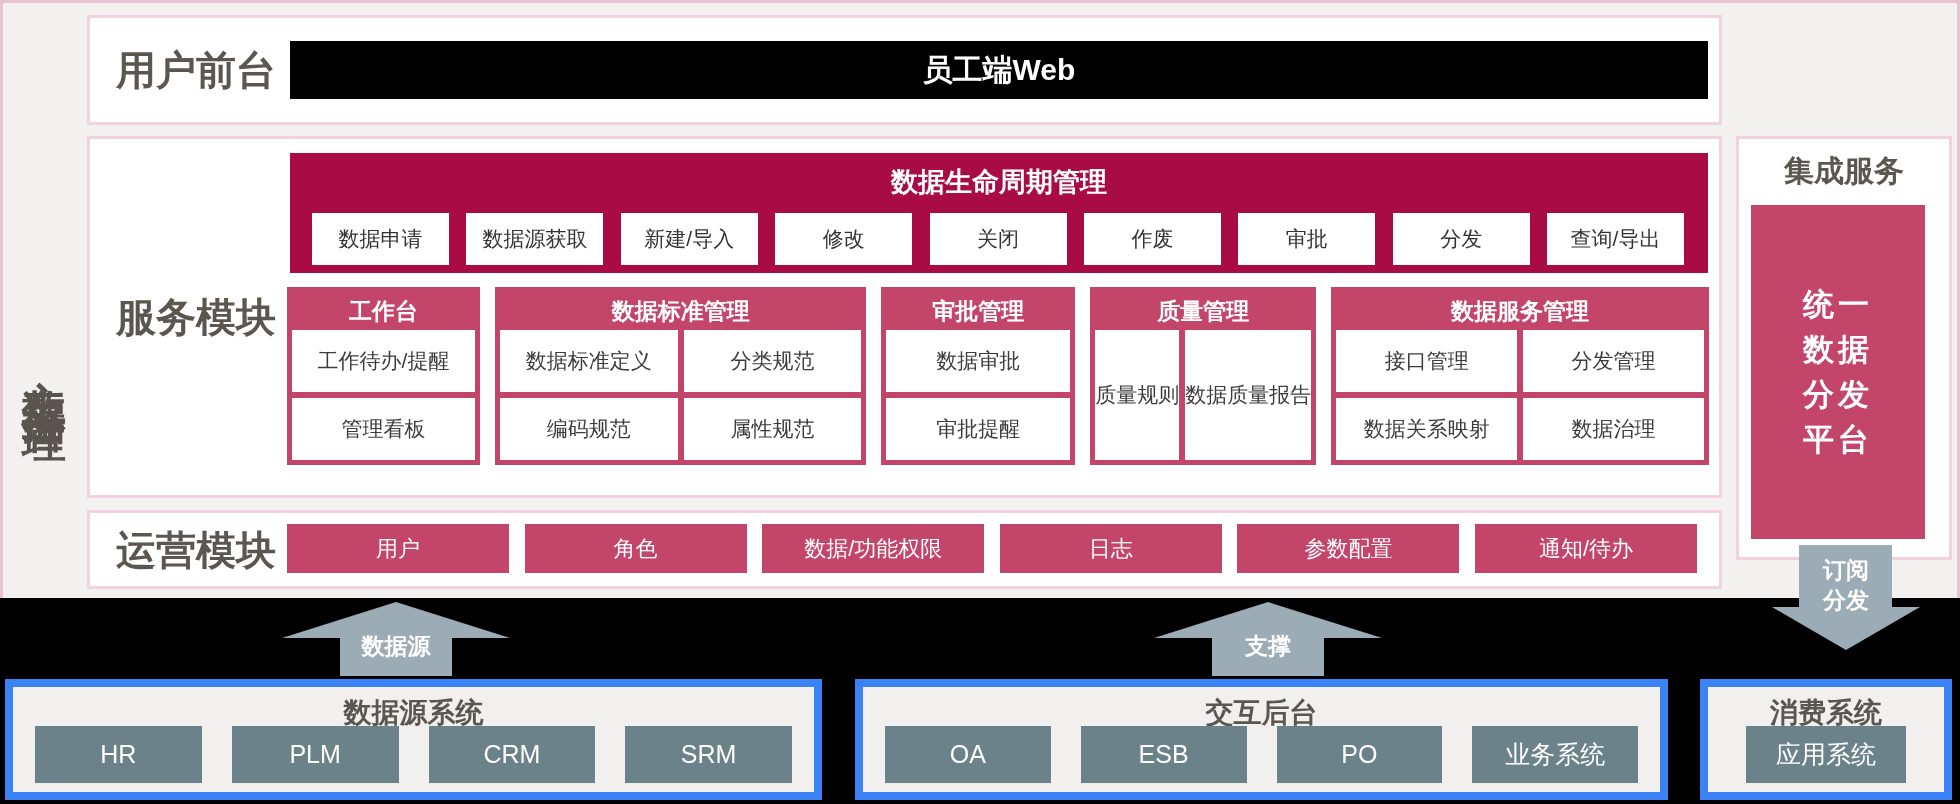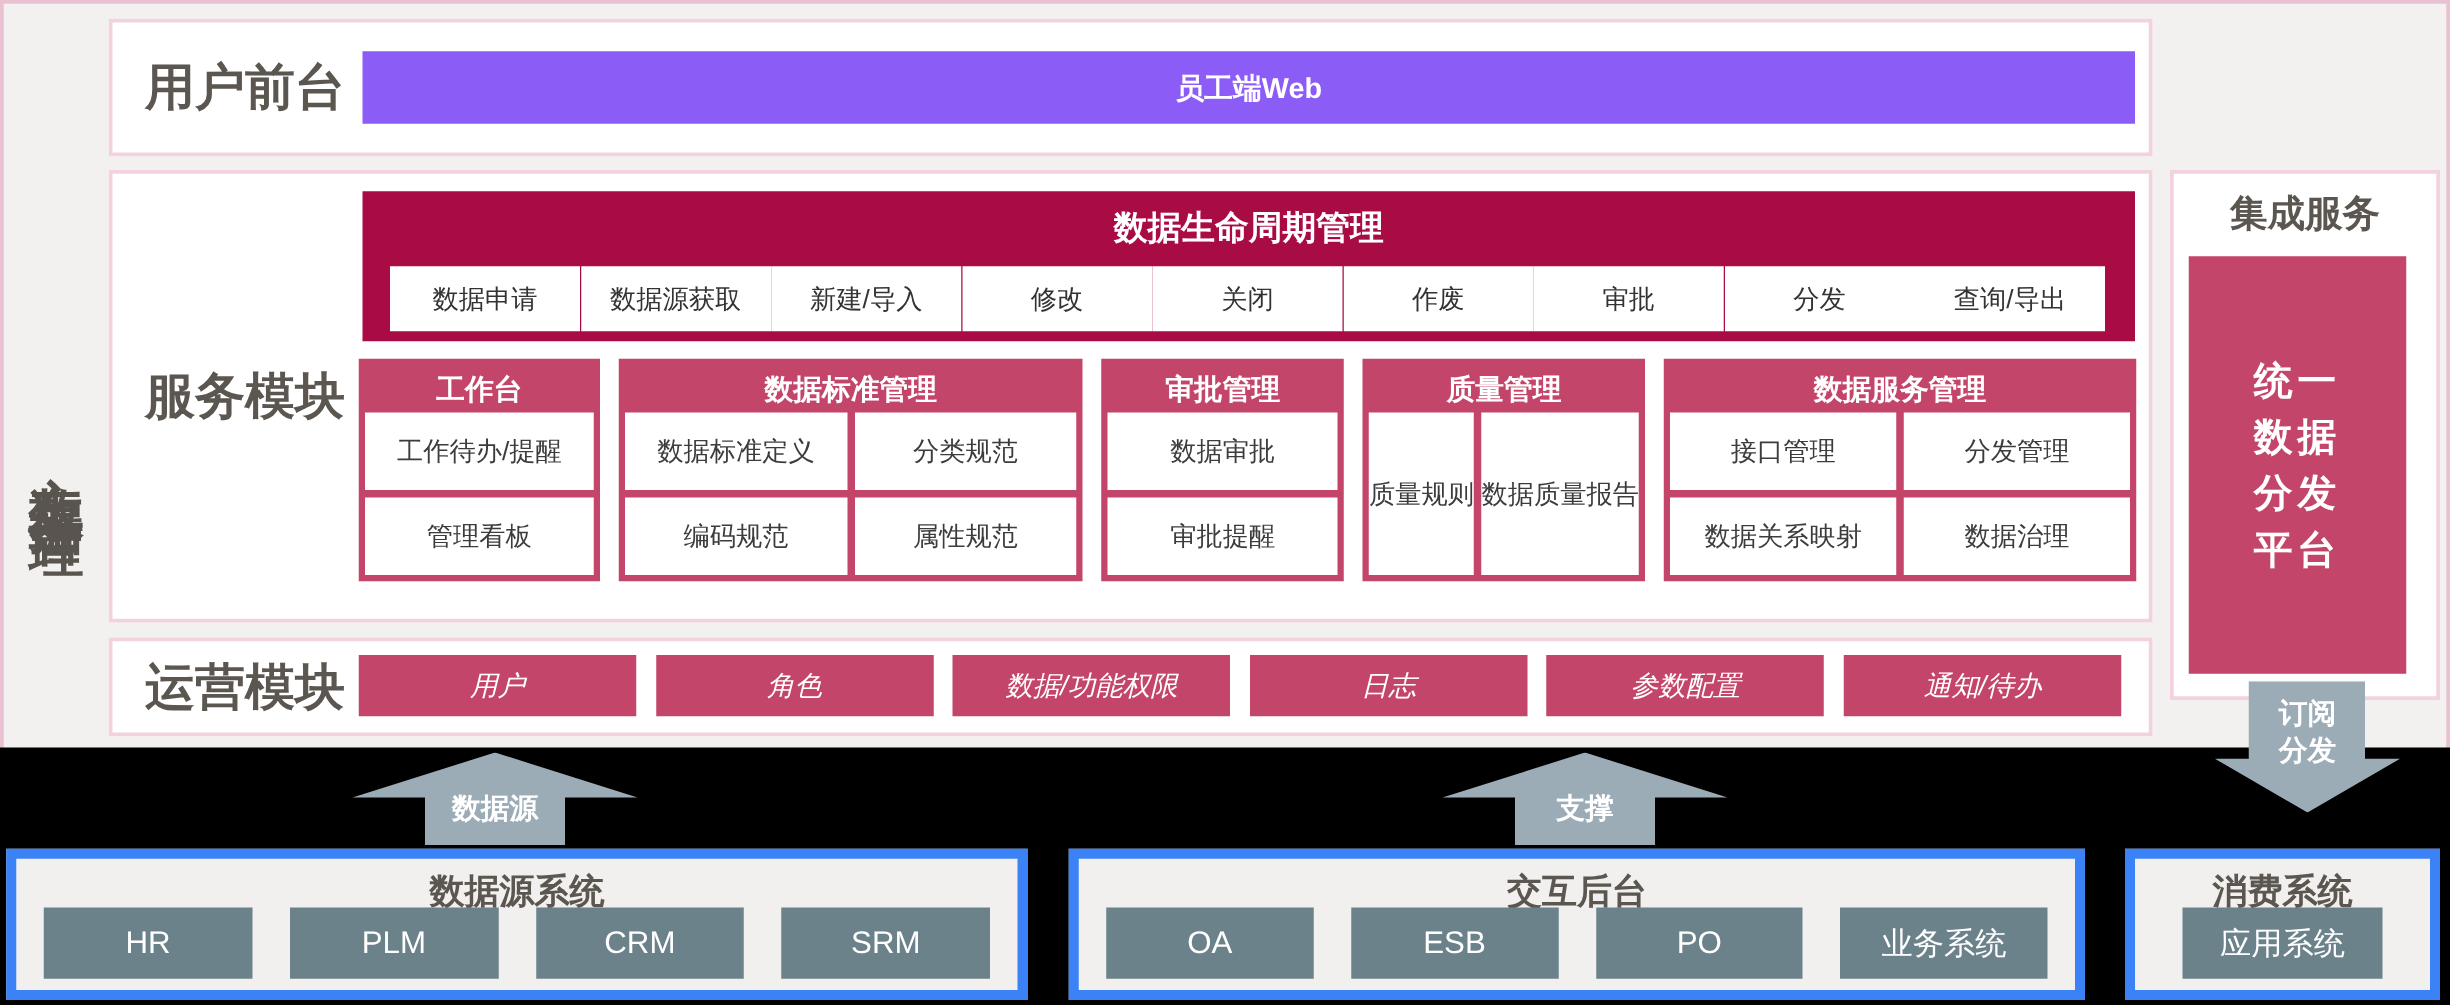--- a/index.html
+++ b/index.html
@@ -15,32 +15,32 @@
   .v-title span { writing-mode:vertical-rl; text-orientation:upright;
                   font-size:44px; font-weight:bold; color:#59544e; letter-spacing:10px; }
 
   .panel { position:absolute; background:#ffffff; border:3px solid #f2d2df; }
   .panel-label { position:absolute; left:26px; top:50%; transform:translateY(-50%);
                  font-size:40px; font-weight:bold; color:#5b5650; white-space:nowrap;text-align:center; }
 
   
   #panel-frontend { left:87px; top:15px; width:1635px; height:110px; }
   .banner { position:absolute; left:200px; top:23px; width:1418px; height:58px;
-            background:#8b5cf6; color:#fff; font-size:23px; font-weight:bold;
+            background:#000000; color:#fff; font-size:30px; font-weight:bold;
             display:flex; align-items:center; justify-content:center; }
 
   
   #panel-service { left:87px; top:136px; width:1635px; height:362px; }
   .lifecycle { position:absolute; left:200px; top:14px; width:1418px; height:120px;
                background:#a90b45; }
   .lifecycle-title { height:58px; display:flex; align-items:center; justify-content:center;
                      color:#fff; font-size:27px; font-weight:bold; }
   .lc-row { position:absolute; left:22px; right:24px; bottom:8px; height:52px;
             display:flex; justify-content:space-between; }
-  .lc-btn { width:152px; height:52px; background:#fff; color:#333333; font-size:21px;
+  .lc-btn { width:137px; height:52px; background:#fff; color:#333333; font-size:21px;
             display:flex; align-items:center; justify-content:center; white-space:nowrap; }
 
   .groups { position:absolute; left:197px; top:148px; width:1422px; height:178px;
             display:flex; gap:15px; }
   .group { background:#c34569; padding:5px; display:flex; flex-direction:column; }
   .group:nth-child(1){ flex:198 1 0; }
   .group:nth-child(2){ flex:391 1 0; }
   .group:nth-child(3){ flex:199 1 0; }
   .group:nth-child(4){ flex:192 1 0; }
   .group:nth-child(5){ flex:398 1 0; }
@@ -48,21 +48,21 @@
                   color:#fff; font-size:23px; font-weight:bold; }
   .group-body { flex:1; display:grid; gap:6px; }
   .group-cell { background:#fff; color:#3c3c3c; font-size:21px;
                 display:flex; align-items:center; justify-content:center; white-space:nowrap; }
 
   
   #panel-operation { left:87px; top:510px; width:1635px; height:79px; }
   .op-row { position:absolute; left:197px; right:22px; top:11px; height:49px;
             display:flex; justify-content:space-between; }
   .op-btn { width:222px; height:49px; background:#c34569; color:#fff; font-size:22px;
-            display:flex; align-items:center; justify-content:center; white-space:nowrap;font-style:italic; }
+            display:flex; align-items:center; justify-content:center; white-space:nowrap; }
 
   
   #panel-integration { left:1736px; top:136px; width:216px; height:424px; }
   .int-title { margin-top:12px; text-align:center; font-size:30px; font-weight:bold; color:#5b5650; }
   .platform { position:absolute; left:12px; right:24px; top:66px; bottom:18px;
               background:#c34569; display:flex; flex-direction:column;
               align-items:center; justify-content:center; }
   .platform-line { color:#fff; font-size:31px; font-weight:bold; line-height:45px; letter-spacing:4px; }
 
   

